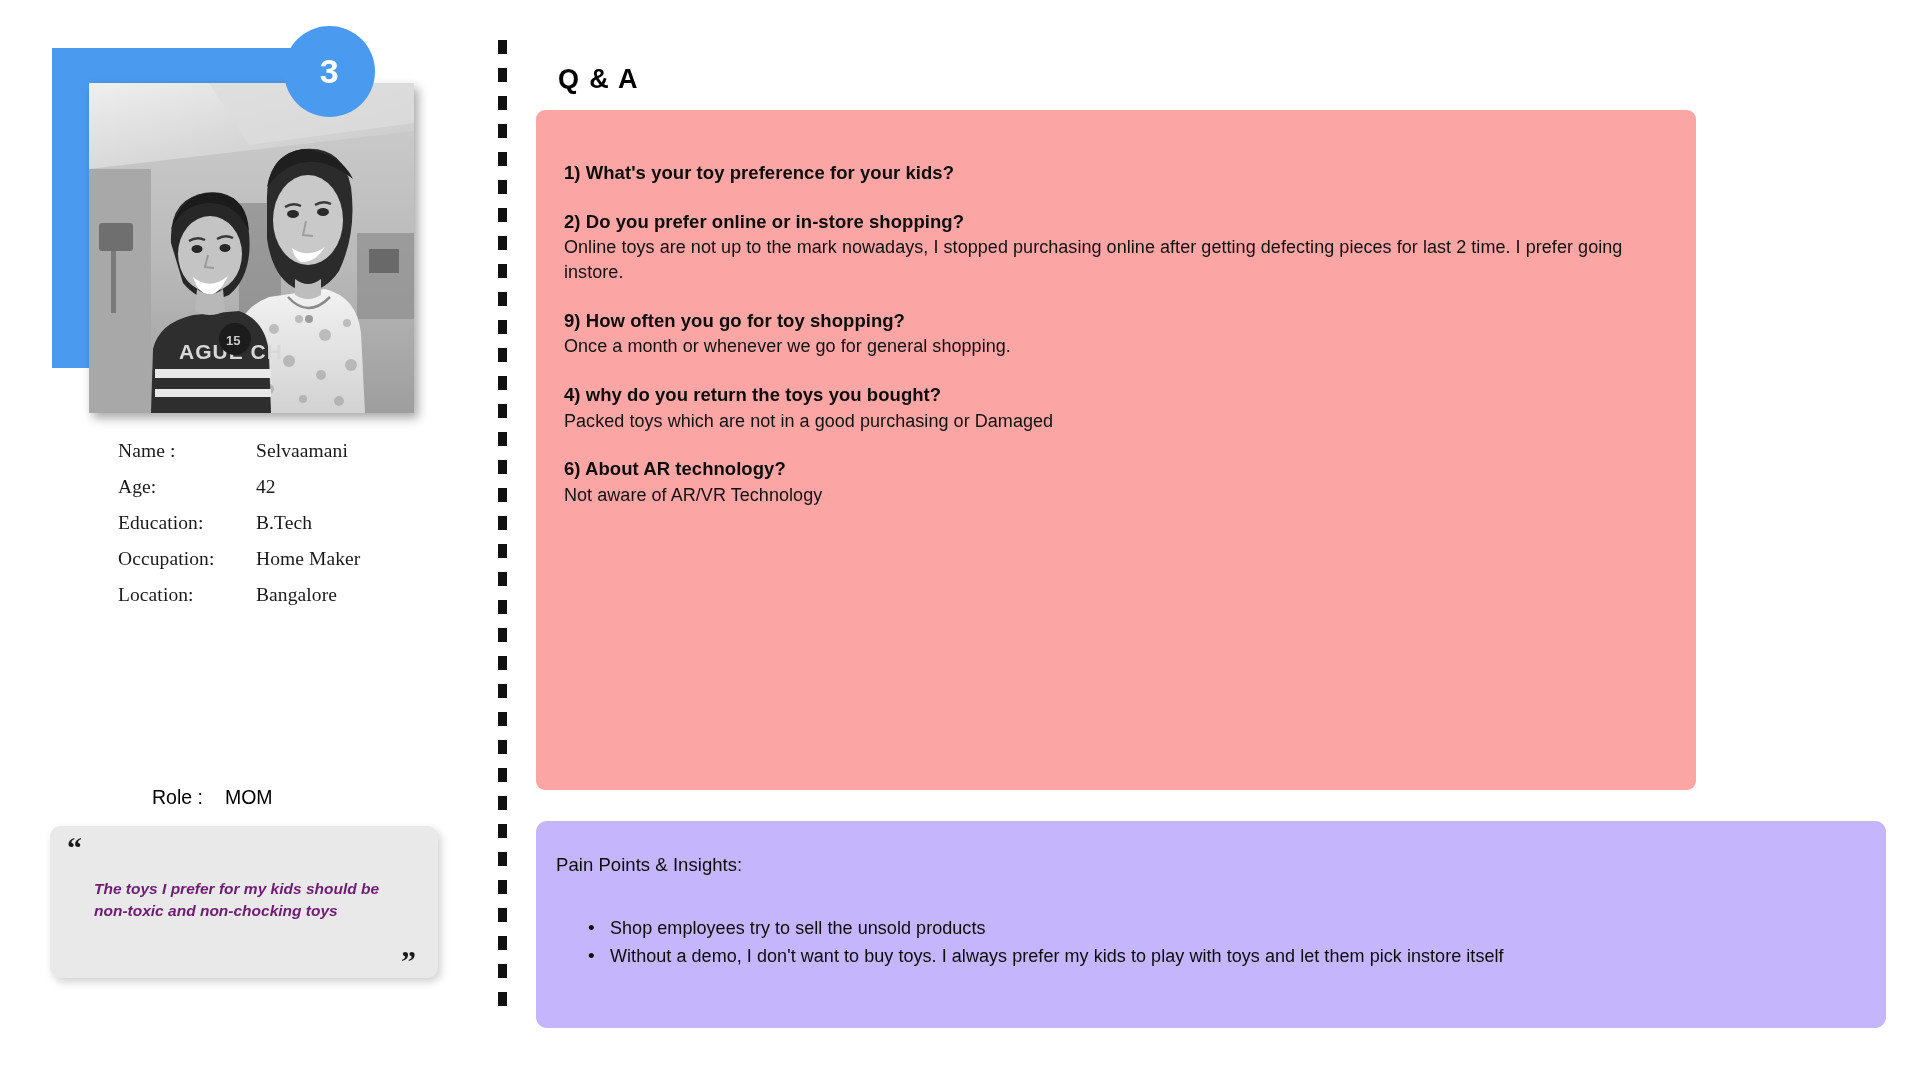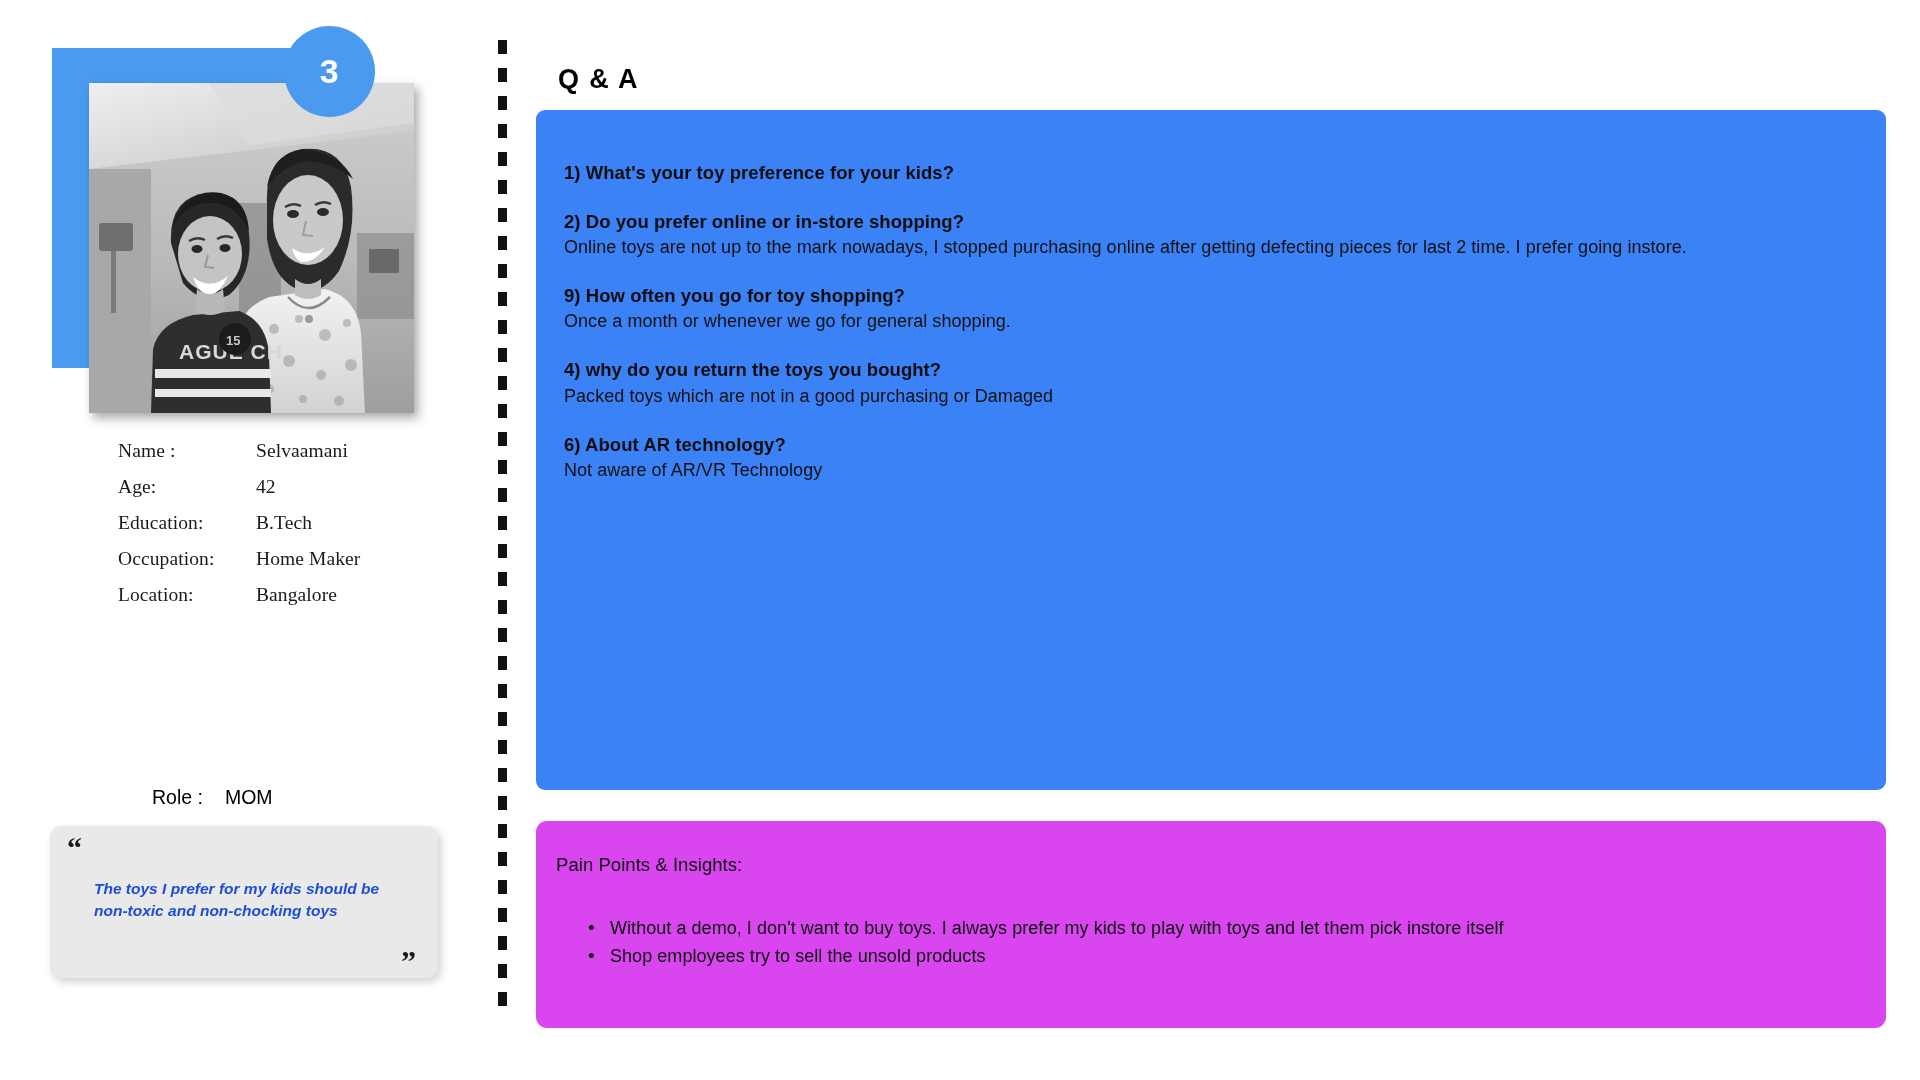--- a/index.html
+++ b/index.html
@@ -159,21 +159,21 @@
 
   .quote-text {
     position: absolute;
     left: 44px;
     top: 52px;
     width: 300px;
     font-size: 15.5px;
     font-weight: bold;
     font-style: italic;
     line-height: 1.42;
-    color: #1d4ed8;
+    color: #701a75;
   }
 
   
   .divider {
     position: absolute;
     left: 498px;
     top: 40px;
     width: 9px;
     height: 980px;
     background-image: linear-gradient(
@@ -200,23 +200,23 @@
     top: 64px;
     font-size: 27px;
     font-weight: bold;
     letter-spacing: 1.4px;
   }
 
   .qa-card {
     position: absolute;
     left: 0px;
     top: 110px;
-    width: 1350px;
+    width: 1160px;
     height: 680px;
-    background: #3b82f6;
+    background: #fca5a5;
     border-radius: 9px;
   }
 
   .qa-inner {
     position: absolute;
     left: 28px;
     top: 50px;
     right: 28px;
   }
 
@@ -238,21 +238,21 @@
     letter-spacing: 0.05px;
   }
 
   
   .pain-card {
     position: absolute;
     left: 0px;
     top: 821px;
     width: 1350px;
     height: 207px;
-    background: #d946ef;
+    background: #c4b5fd;
     border-radius: 11px;
   }
 
   .pain-title {
     position: absolute;
     left: 20px;
     top: 33px;
     font-size: 18.5px;
     color: #0d0d0d;
     letter-spacing: 0.05px;
@@ -439,19 +439,19 @@
           <div class="qa-question">6) About AR technology?</div>
           <div class="qa-answer">Not aware of AR/VR Technology</div>
         </div>
 
       </div>
     </div>
 
     <div class="pain-card">
       <div class="pain-title">Pain Points &amp; Insights:</div>
       <ul class="pain-list">
+        <li>Shop employees try to sell the unsold products</li>
         <li>Without a demo, I don't want to buy toys. I always prefer my kids to play with toys and let them pick instore itself</li>
-        <li>Shop employees try to sell the unsold products</li>
       </ul>
     </div>
 
   </div>
 </div>
 
 </body></html>

